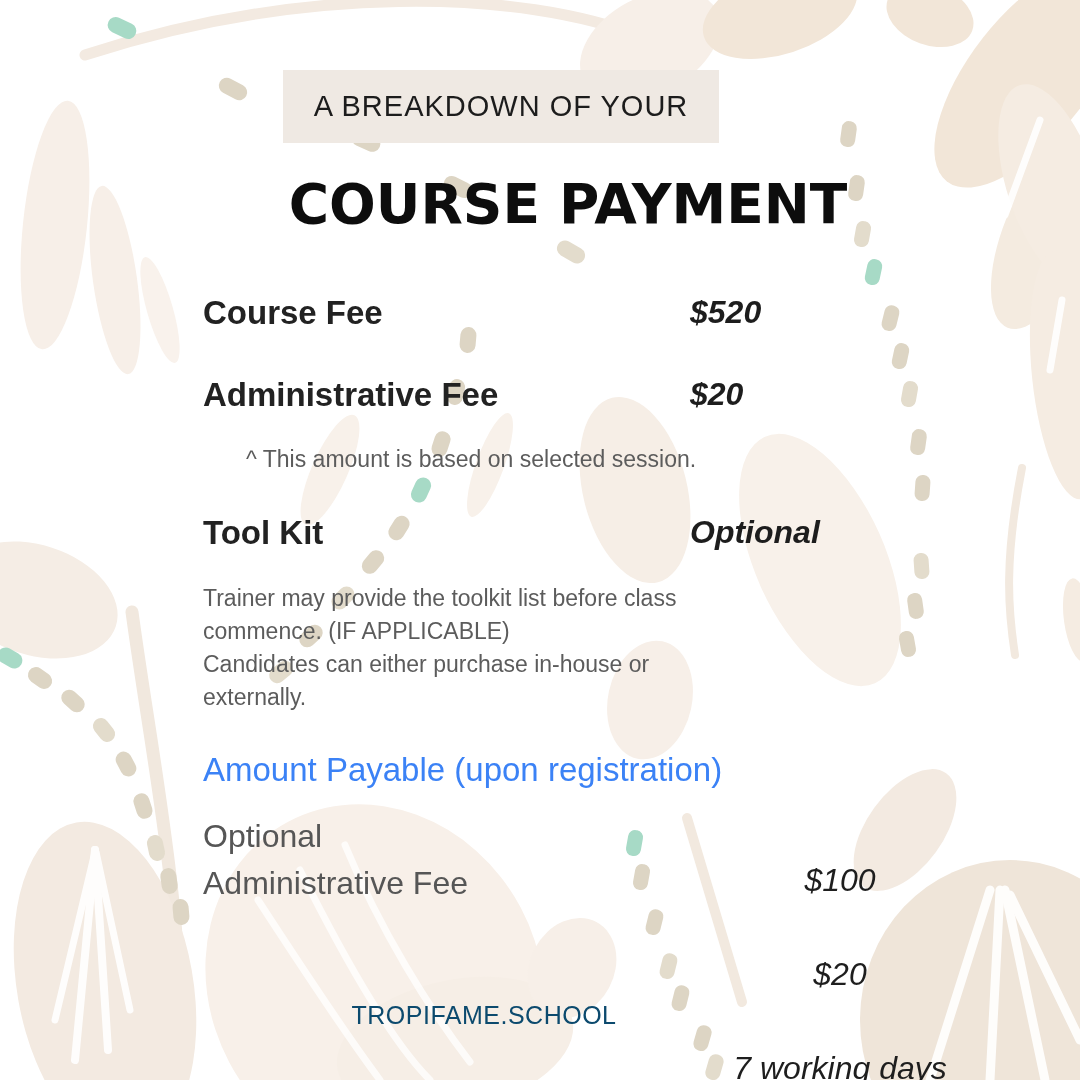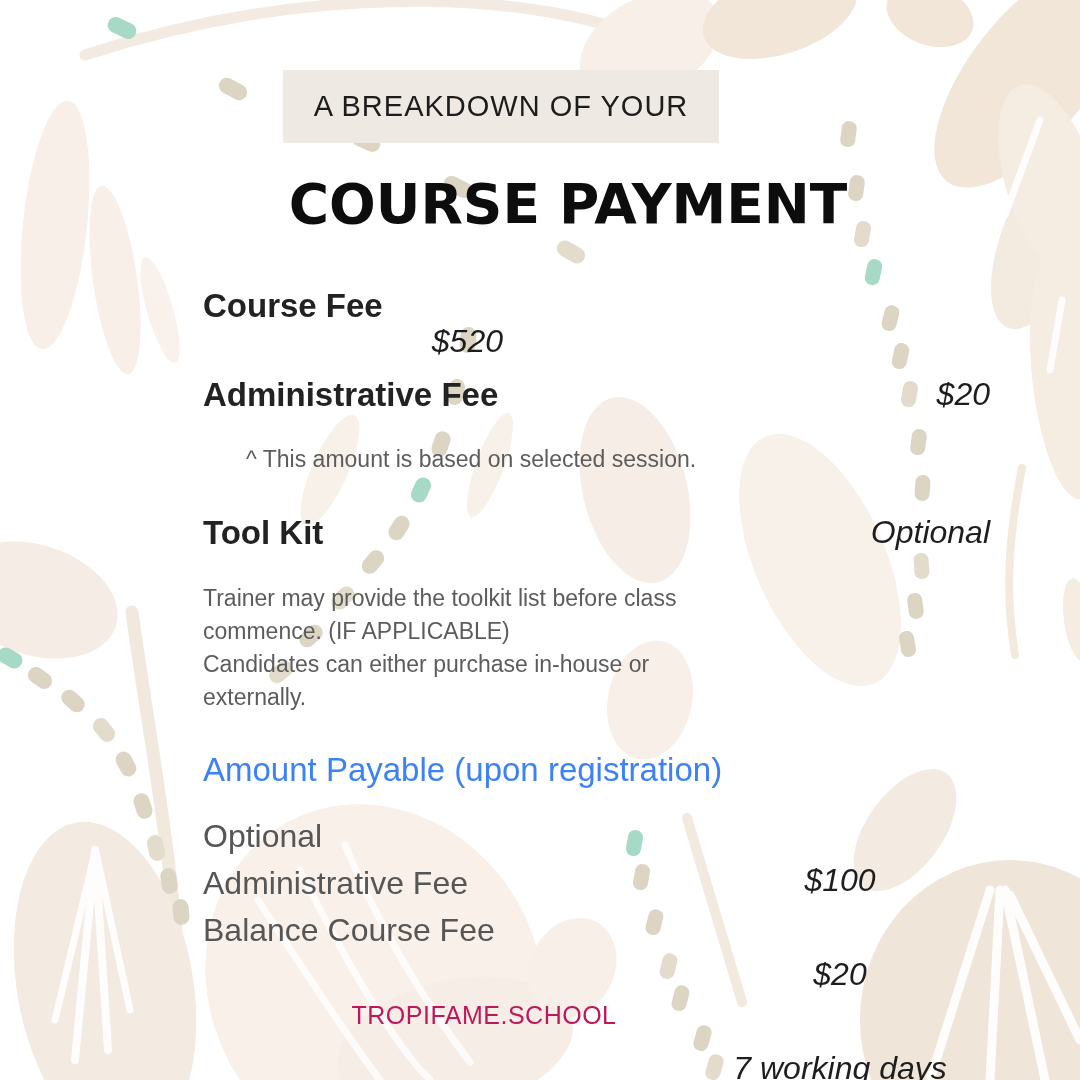--- a/index.html
+++ b/index.html
@@ -25,24 +25,24 @@
     font-size:55px;letter-spacing:0px;color:#0D0D0D;padding-left:28px;
   }
   .fee-row{
     position:absolute;left:203px;width:787px;
     display:flex;justify-content:space-between;align-items:flex-start;
   }
   .fee-label{
     font-size:33px;font-weight:700;color:#222222;line-height:1.1;
   }
   .fee-value{
-    width:300px;text-align:right;font-style:italic;
-    font-size:32px;color:#1D1D1D;line-height:1.1;
-  }
-  .row-course{top:288px;flex-direction:column;}
+    width:300px;text-align:left;font-style:italic;
+    font-size:32px;color:#1D1D1D;line-height:1.1;font-weight:bold;
+  }
+  .row-course{top:295px;}
   .row-admin{top:377px;}
   .row-toolkit{top:515px;}
   .note{
     position:absolute;left:203px;color:#5C5C5C;font-size:23px;line-height:33px;
     white-space:pre-line;
   }
   .note-admin{top:443px;margin-left:43px;}
   .note-toolkit{top:582px;width:680px;}
   .payable-heading{
     position:absolute;left:203px;top:751px;
@@ -52,21 +52,21 @@
     position:absolute;left:203px;top:813px;
     font-size:32px;color:#565656;line-height:47px;
   }
   .payable-values{
     position:absolute;left:690px;top:810px;width:300px;text-align:center;
     font-style:italic;font-size:32px;color:#1E1E1E;line-height:47px;
     white-space:pre-line;
   }
   .footer{
     position:absolute;left:0;top:1001px;width:968px;text-align:center;
-    font-size:25px;letter-spacing:0.5px;color:#be185d;
+    font-size:25px;letter-spacing:0.5px;color:#0c4a6e;
   }
 </style>
 </head>
 <body>
 
 <svg class="decor" width="1080" height="1080" viewBox="0 0 1080 1080" xmlns="http://www.w3.org/2000/svg">
 
   <g fill="none" stroke="#F1E8DE" stroke-linecap="round">
     <path d="M85,55 C300,-15 520,-12 645,38" stroke-width="11" stroke="#F3EAE1"></path>
     <path d="M132,612 C152,760 186,918 180,1080" stroke-width="13"></path>
@@ -197,21 +197,20 @@
   <div class="note note-toolkit">Trainer may provide the toolkit list before class
 commence. (IF APPLICABLE)
 Candidates can either purchase in-house or
 externally.</div>
 
   <div class="payable-heading">Amount Payable (upon registration)</div>
 
   <div class="payable-labels">
     <div>Optional</div>
     <div>Administrative Fee</div>
-    <div>Balance Course Fee</div>
   </div>
 
   <div class="payable-values">
     <div>$100</div>
     <div>$20</div>
     <div>7 working days
 before class starts</div>
   </div>
 
   <div class="footer">TROPIFAME.SCHOOL</div>

